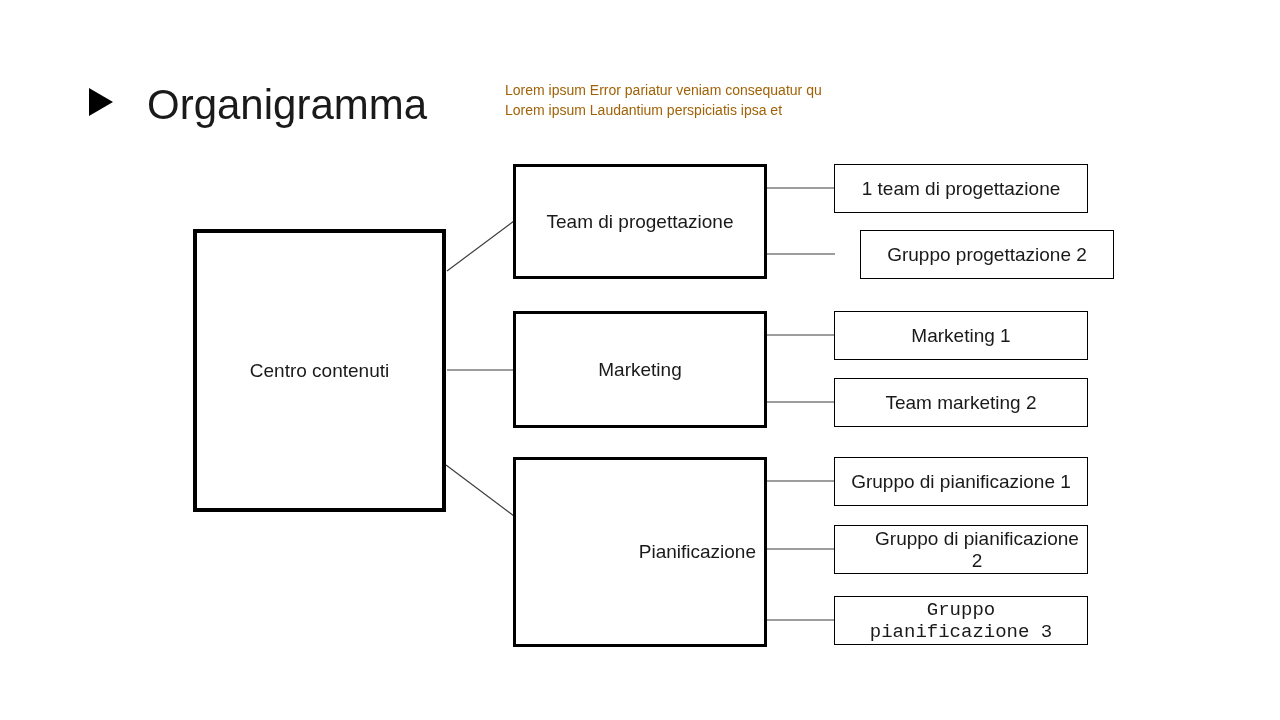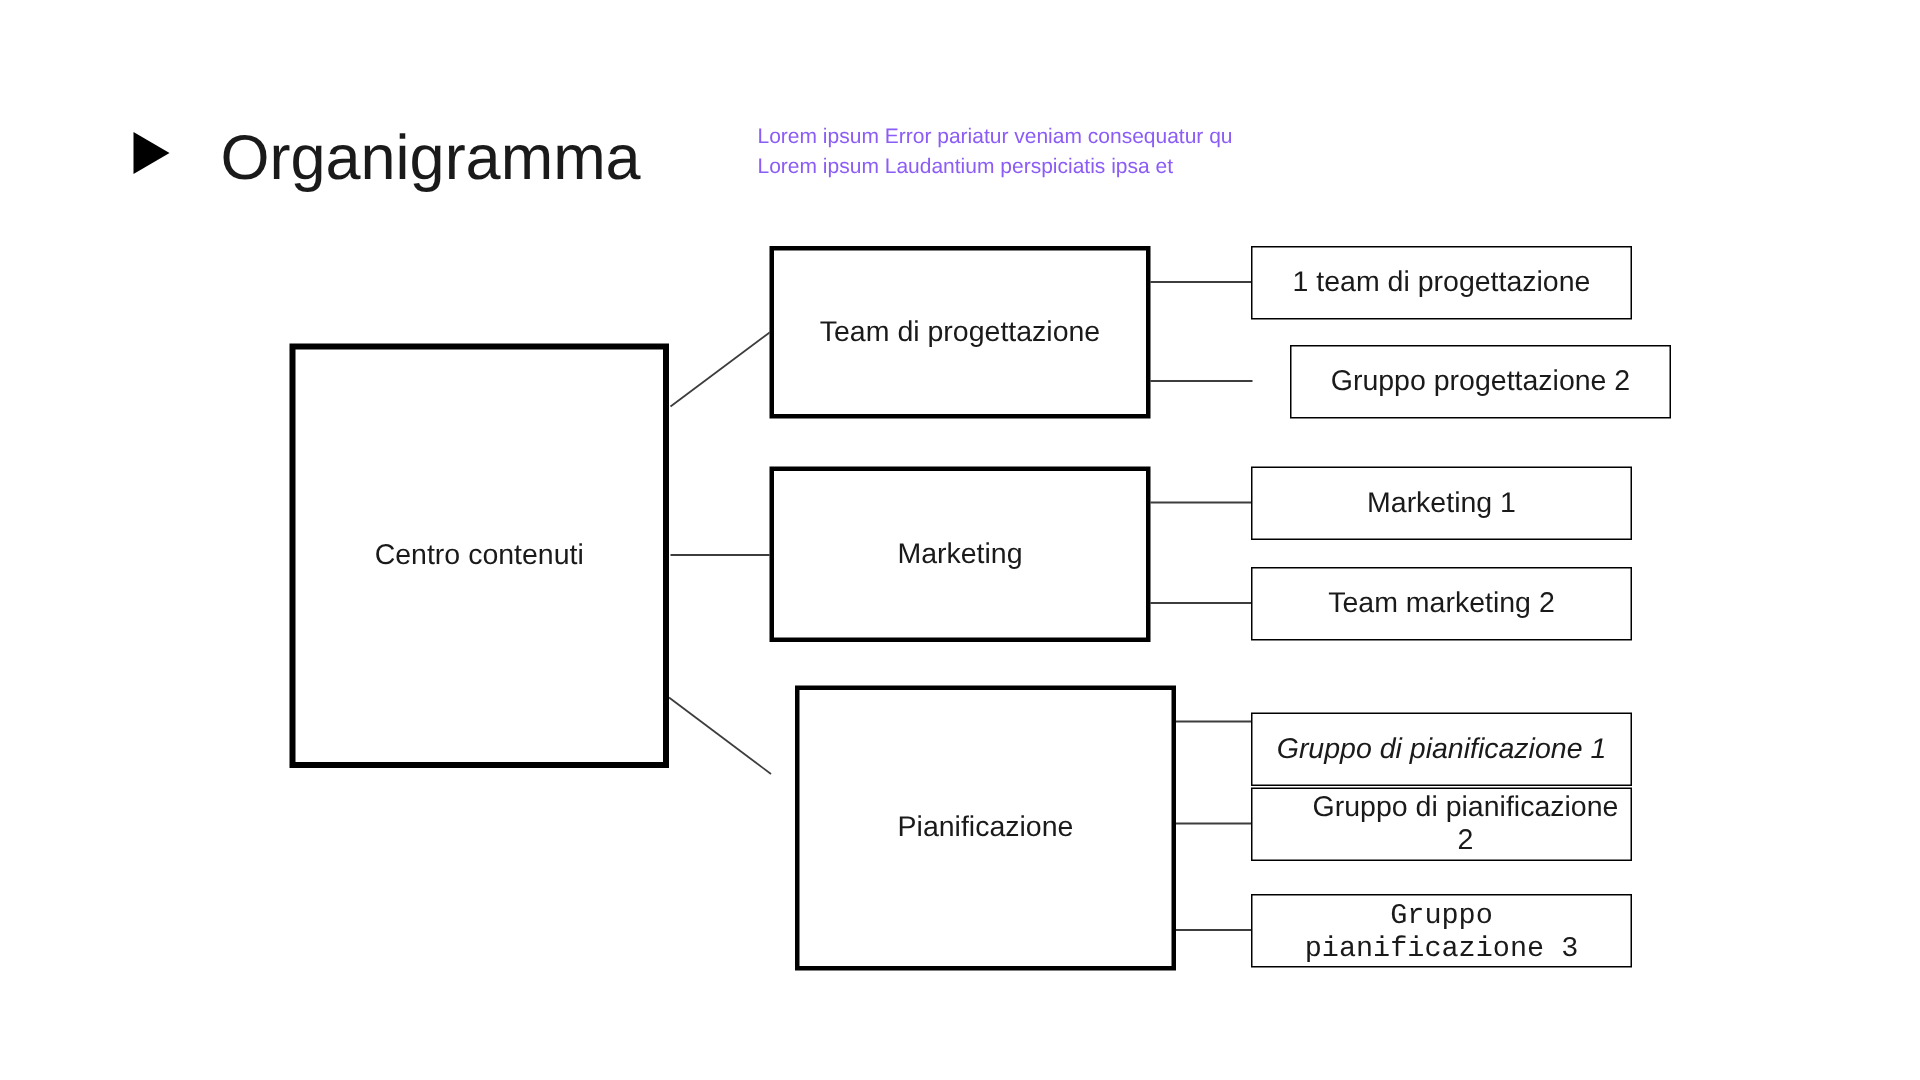--- a/index.html
+++ b/index.html
@@ -36,21 +36,21 @@
     color: #1a1a1a;
     letter-spacing: 0px;
     white-space: nowrap;
   }
   .placeholder-text {
     position: absolute;
     left: 505px;
     top: 80px;
     font-size: 14px;
     line-height: 20px;
-    color: #8b5cf6;
+    color: #a16207;
     white-space: nowrap;
   }
 
   
   .connector-layer {
     position: absolute;
     left: 0;
     top: 0;
     width: 1280px;
     height: 720px;
@@ -69,27 +69,27 @@
     align-items: center;
     justify-content: center;
     text-align: center;
     font-size: 19px;
     color: #1a1a1a;
     padding: 2px 8px;
   }
   .node--root  { left: 193px; top: 229px; width: 253px; height: 283px; border-width: 4px; }
   .node--b0    { left: 513px; top: 164px; width: 254px; height: 115px; border-width: 3px; }
   .node--b1    { left: 513px; top: 311px; width: 254px; height: 117px; border-width: 3px; }
-  .node--b2    { left: 530px; top: 457px; width: 254px; height: 190px; border-width: 3px; }
+  .node--b2    { left: 513px; top: 457px; width: 254px; height: 190px; border-width: 3px; justify-content: flex-end; }
   .node--leaf  { width: 254px; height: 49px; border-width: 1.5px; left: 834px; justify-content: center; }
   .node--l0 { top: 164px; }
   .node--l1 { top: 230px; margin-left: 26px; }
   .node--l2 { top: 311px; }
   .node--l3 { top: 378px; }
-  .node--l4 { top: 475px; font-style: italic; }
+  .node--l4 { top: 457px; }
   .node--l5 { top: 525px; padding-left: 40px; }
   .node--l6 { top: 596px; font-family: Liberation Mono, monospace; }
   .node-label { display: inline-block; }
 
   
   .page-number {
     position: absolute;
     left: 1232px;
     top: 668px;
     font-size: 20px;

